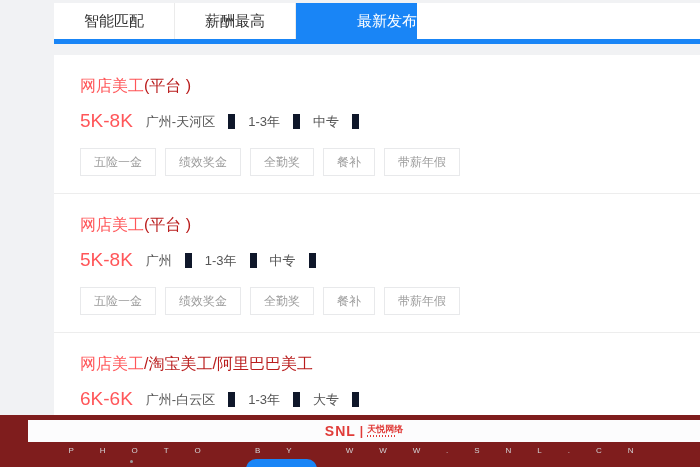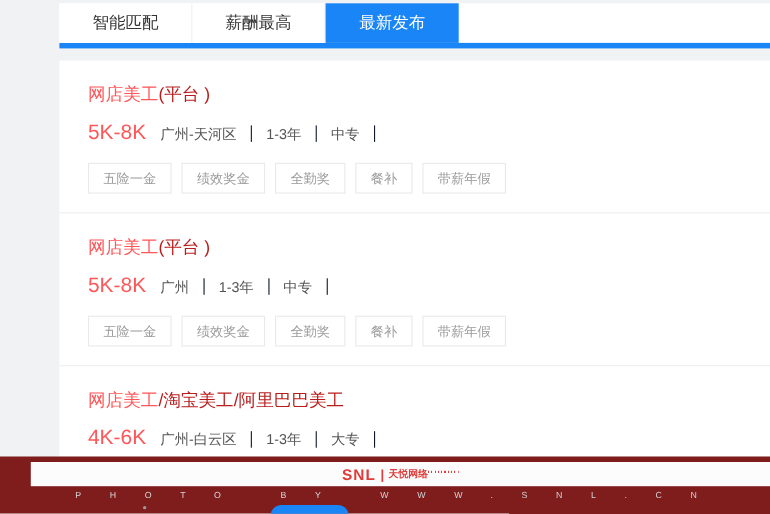--- a/index.html
+++ b/index.html
@@ -15,35 +15,35 @@
     background:#f1f2f4;
   }
   .content{position:absolute;left:14px;top:3px;width:686px;padding-left:40px;}
   
   .tabbar{display:flex;height:36px;background:#fff;}
   .tab{
     width:121px;height:36px;line-height:36px;text-align:center;
     font-size:15px;color:#333;background:#fff;cursor:pointer;
   }
   .tab.b1{border-right:1px solid #ebebeb;}
-  .tab.active{background:var(--accent-blue,#1985f6);color:#fff;}
+  .tab.active{background:var(--accent-blue,#1985f6);color:#fff;text-align:right;}
   .blue-bar{height:5px;background:var(--accent-blue,#1985f6);}
   .gap{height:11px;}
   
   .job-list{background:#fff;height:360px;overflow:hidden;}
   .job-row{padding:21px 0 17px 26px;border-bottom:1px solid #ededed;}
   .job-row:last-child{border-bottom:none;}
   .job-title{font-size:16px;margin-bottom:13px;cursor:pointer;}
   .t-red{color:var(--brand-red,#ff5659);margin-top:45px;}
   .t-dark{color:#b91c1c;}
   .salary-row{display:flex;align-items:center;margin-bottom:16px;}
   .salary{font-size:19px;color:var(--brand-red,#ff5659);margin-right:0;}
   .meta-item{
     height:15px;line-height:15px;padding:0 13px;
-    font-size:13px;color:#555;border-right:1px solid #0f172a;
+    font-size:13px;color:#555;border-right:7px solid #0f172a;
   }
   .tags-row{display:flex;}
   .tag{
     border:1px solid #e8e9eb;background:#fff;color:#9b9b9b;
     font-size:12px;padding:7px 13px;margin-right:9px;line-height:12px;
   }
   
   .footer{
     position:absolute;left:0;top:415px;width:700px;height:52px;
     background:#7f1d1d;
@@ -52,21 +52,21 @@
   .logo-band{
     height:22px;margin-top:5px;background:#fcfcfd;
     display:flex;align-items:center;justify-content:center;
   }
   .logo{display:flex;align-items:center;}
   .logo-snl{
     color:var(--logo-red,#e03b38);font-size:14px;font-weight:bold;
     letter-spacing:1px;
   }
   .logo-sep{color:var(--logo-red,#e03b38);font-size:12px;margin:0 4px;font-weight:bold;}
-  .logo-cn-wrap{display:flex;align-items:flex-start;}
+  .logo-cn-wrap{display:flex;flex-direction:column;align-items:flex-start;}
   .logo-cn{color:var(--logo-red,#e03b38);font-size:9px;font-weight:bold;line-height:9px;}
   .logo-sub{
     width:28px;height:2px;margin-top:1px;
     background:repeating-linear-gradient(90deg,var(--logo-red,#e03b38) 0 1px,transparent 1px 3px);
   }
   .watermark{
     margin-top:4px;text-align:center;white-space:nowrap;
     font-size:8px;color:#d3d4d6;letter-spacing:26px;
   }
   .partial-button{
@@ -130,21 +130,21 @@
           <span class="tag">餐补</span>
           <span class="tag">带薪年假</span>
         </div>
       </div>
 
       <div class="job-row">
         <div class="job-title">
           <span class="t-red">网店美工</span><span class="t-dark">/淘宝美工/阿里巴巴美工</span>
         </div>
         <div class="salary-row">
-          <span class="salary">4K-6K</span>
+          <span class="salary">6K-6K</span>
           <span class="meta-item">广州-白云区</span>
           <span class="meta-item">1-3年</span>
           <span class="meta-item">大专</span>
         </div>
       </div>
 
     </div>
   </div>
 
   <div class="footer">

